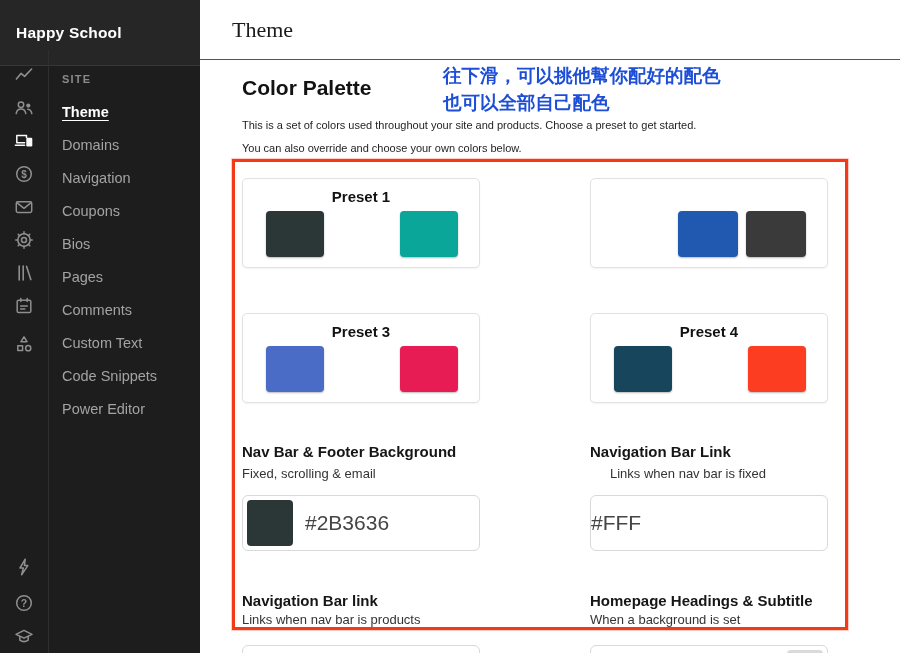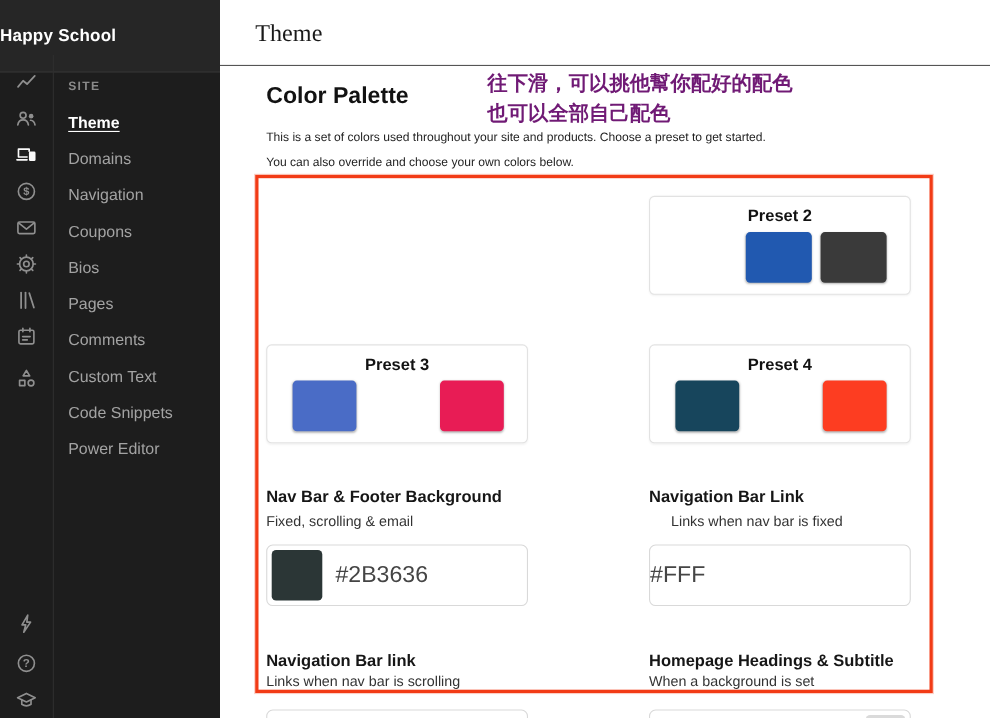--- a/index.html
+++ b/index.html
@@ -5,21 +5,21 @@
   html,body{margin:0;padding:0;}
   body{
     width:900px;height:653px;position:relative;overflow:hidden;
     background:#fff;font-family:"Liberation Sans",sans-serif;
     -webkit-font-smoothing:antialiased;
   }
   
   .sidebar{position:absolute;left:0;top:0;bottom:0;width:200px;background:#1d1d1d;}
   .brand{
     height:66px;background:#262626;border-bottom:1px solid rgba(255,255,255,.08);
-    display:flex;align-items:center;box-sizing:border-box;
+    display:flex;align-items:center;padding-left:16px;box-sizing:border-box;
     color:#fff;font-size:15.5px;font-weight:bold;letter-spacing:.2px;cursor:pointer;text-align:right;
   }
   .side-body{position:absolute;top:50px;left:0;right:0;bottom:0;}
   .rail{position:absolute;top:0;bottom:0;left:0;width:48px;border-right:1px solid #2f2f2f;}
   .rail-icon{position:absolute;left:0;width:48px;display:flex;justify-content:center;color:#8f8f8f;cursor:pointer;}
   .rail-icon.active{color:#fafafa;}
   .rail-icon svg{display:block;}
   .menu{position:absolute;left:48px;right:0;top:0;bottom:0;padding:22px 0 0 14px;
         display:flex;flex-direction:column;row-gap:17px;}
   .menu-section{color:#8a8a8a;font-size:11px;font-weight:bold;letter-spacing:1.2px;line-height:14px;margin-bottom:1px;}
@@ -158,34 +158,38 @@
 </div>
 
 <div class="topbar">
   <div class="page-title">Theme</div>
 </div>
 
 <div class="page">
 
   <div class="section-title">Color Palette</div>
 
-  <div class="annotation" style="color: #701a75;">
+  <div class="annotation" style="color: #1d4ed8;">
     <div>往下滑，可以挑他幫你配好的配色</div>
     <div>也可以全部自己配色</div>
   </div>
 
   <div class="desc">
     <div>This is a set of colors used throughout your site and products. Choose a preset to get started.</div>
     <div>You can also override and choose your own colors below.</div>
   </div>
 
   <div class="red-box" style="border-color: rgb(242, 59, 22);"></div>
 
+  <div class="card" style="left:42px;top:118px">
+    <div class="card-title">Preset 1</div>
+    <div class="sw pos-a" style="background-color: rgb(43, 54, 54);"></div>
+    <div class="sw pos-b" style="background-color: rgb(10, 166, 154);"></div>
+  </div>
   <div class="card" style="left:390px;top:118px">
-    <div class="card-title">Preset 2</div>
     <div class="sw pair-a" style="background-color: rgb(33, 89, 176);"></div>
     <div class="sw pair-b" style="background-color: rgb(58, 58, 58);"></div>
   </div>
   <div class="card" style="left:42px;top:253px">
     <div class="card-title">Preset 3</div>
     <div class="sw pos-a" style="background-color: rgb(74, 108, 198);"></div>
     <div class="sw pos-b" style="background-color: rgb(232, 28, 85);"></div>
   </div>
   <div class="card" style="left:390px;top:253px">
     <div class="card-title">Preset 4</div>
@@ -200,21 +204,21 @@
     <div class="input-text">#2B3636</div>
   </div>
 
   <div class="field-label" style="left:390px;top:383px">Navigation Bar Link</div>
   <div class="field-hint" style="left:410px;top:406px">Links when nav bar is fixed</div>
   <div class="input" style="left:390px;top:435px">
     <div class="input-text centered">#FFF</div>
   </div>
 
   <div class="field-label" style="left:42px;top:532px">Navigation Bar link</div>
-  <div class="field-hint" style="left:42px;top:552px">Links when nav bar is scrolling</div>
+  <div class="field-hint" style="left:42px;top:552px">Links when nav bar is products</div>
   <div class="input partial" style="left:42px;top:585px"></div>
 
   <div class="field-label" style="left:390px;top:532px">Homepage Headings &amp; Subtitle</div>
   <div class="field-hint" style="left:390px;top:552px">When a background is set</div>
   <div class="input partial" style="left:390px;top:585px">
     <div class="partial-swatch"></div>
   </div>
 
 </div>
 

